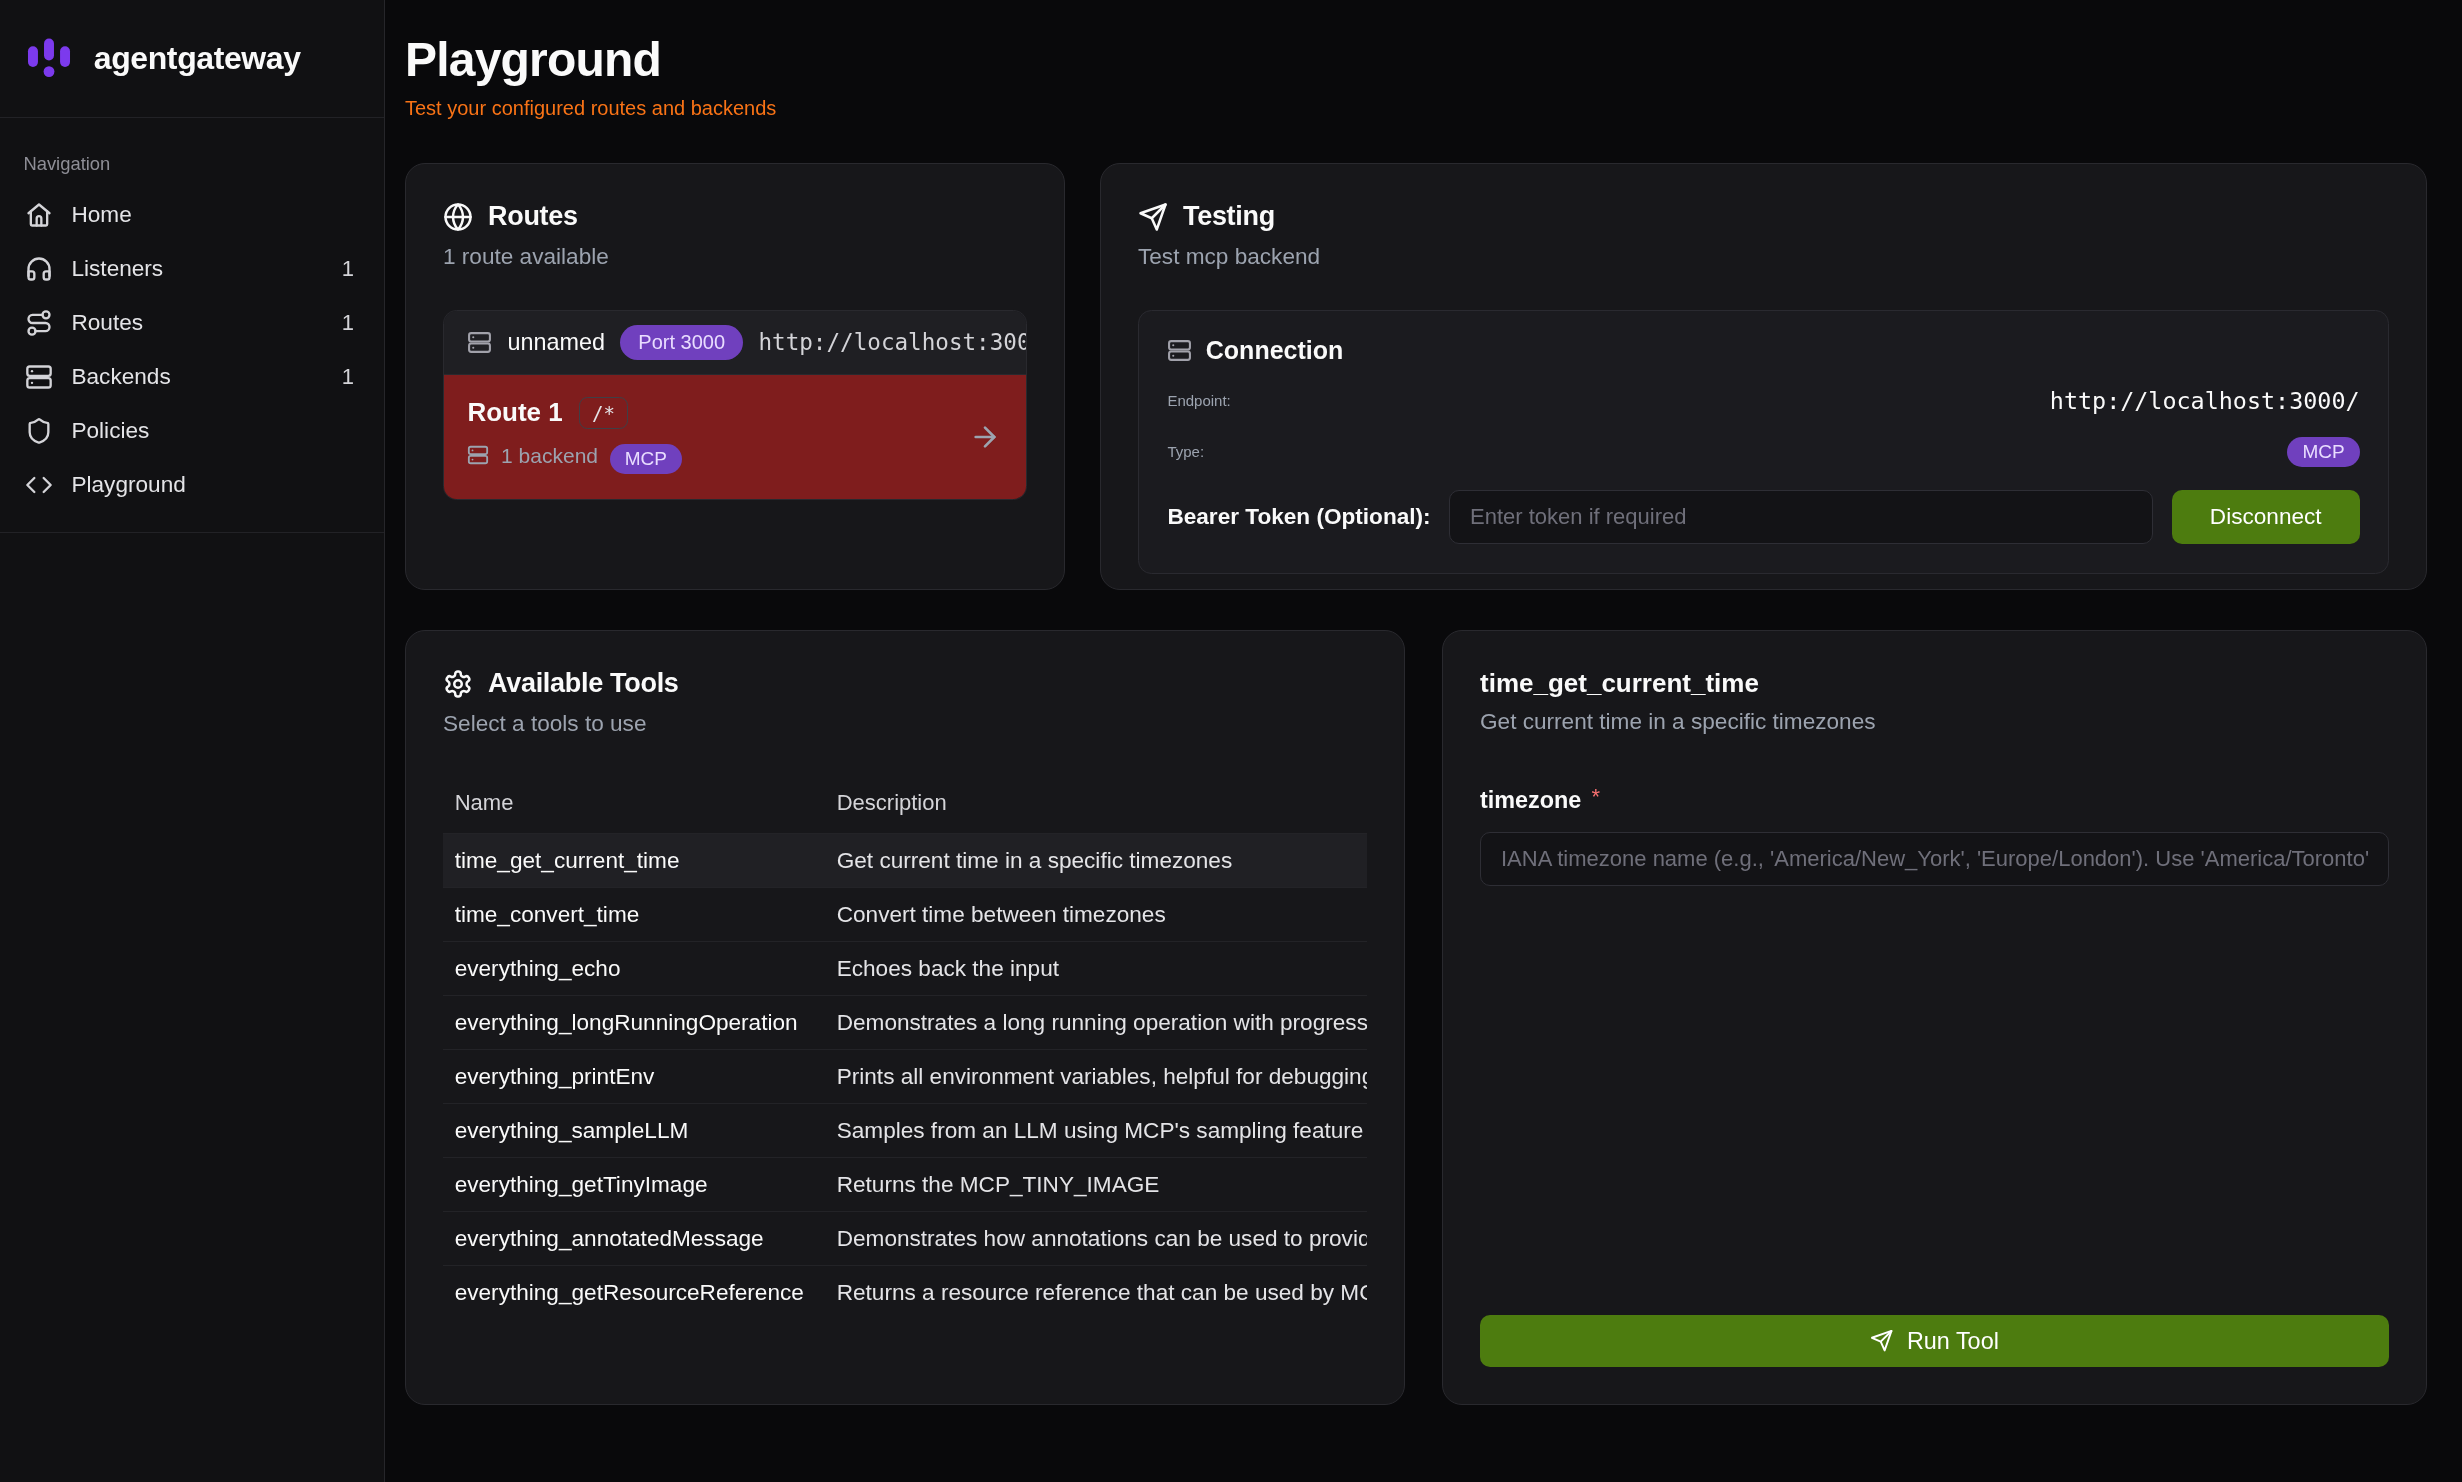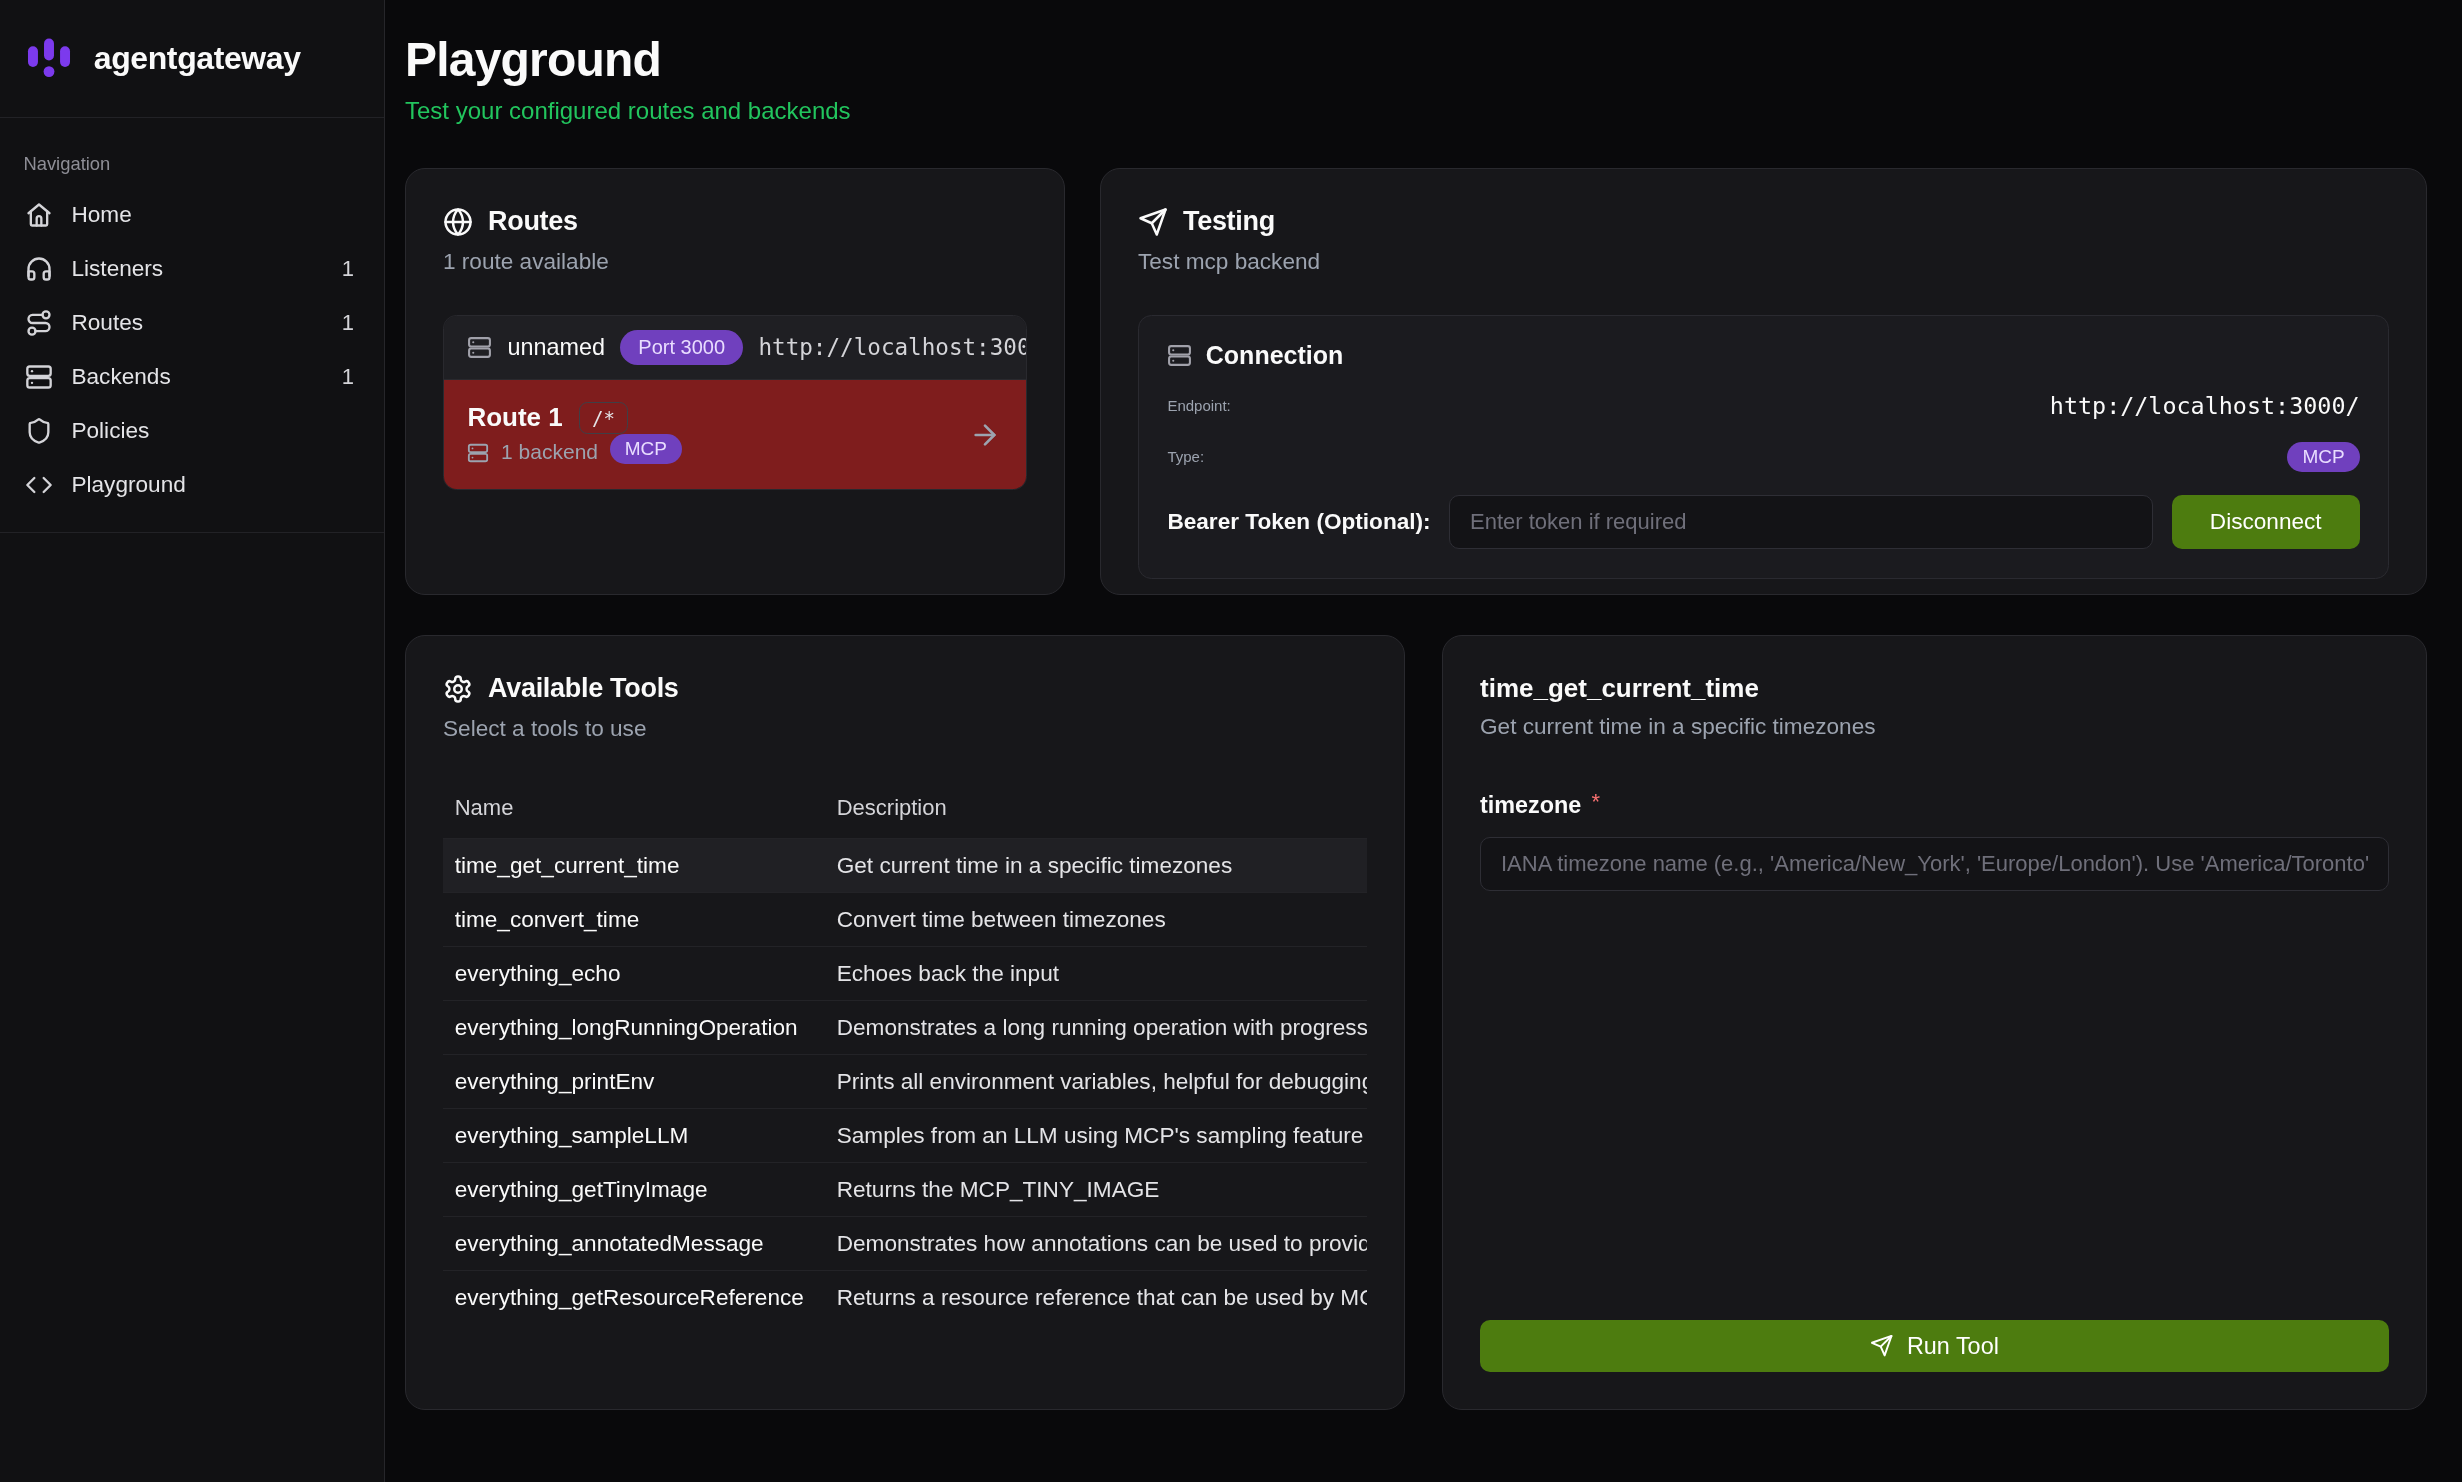--- a/index.html
+++ b/index.html
@@ -34,21 +34,21 @@
     color:#e4e4e7; cursor:pointer;
   }
   .nav-item .nav-icon { color:#d4d4d8; }
   .nav-item-label { font-size:22.6px; flex:1; }
   .nav-badge { font-size:22px; color:#d4d4d8; padding-right:5px; }
   .nav-badge:empty { display:none; }
 
   
   .main { flex:1; padding:32px 35px 0 20px; overflow:hidden; }
   .page-title { font-size:48px; font-weight:bold; letter-spacing:-0.8px; line-height:1.18; }
-  .page-subtitle { font-size:24px; color:#22c55e; margin-top:8.4px; }
+  .page-subtitle { font-size:20px; color:#f97316; margin-top:8.4px; }
 
   .card {
     background:#17171a; border:0.8px solid #29292e; border-radius:20px;
   }
   .row1 { display:grid; grid-template-columns:660px 1fr; gap:35px; margin-top:43px; }
   .row1 .card { height:427px; padding:37px; }
   .row2 { display:grid; grid-template-columns:1000px 1fr; gap:37px; margin-top:40px; }
   .row2 .card { height:775px; padding:37px; display:flex; flex-direction:column; }
 
   .card-title-row { display:flex; align-items:center; gap:15px; }
@@ -72,21 +72,21 @@
   .listener-url { margin-left:auto; font-size:22.6px; color:#d4d4d8; }
   .route-item {
     position:relative; background:#7f1d1d; padding:22px 23.4px 25px 23.4px; cursor:pointer;
   }
   .route-title-row { display:flex; align-items:center; gap:16.7px; }
   .route-name { font-size:26px; font-weight:600; }
   .path-badge {
     border:0.8px solid #3f3f46; border-radius:8.4px; color:#e4e4e7;
     font-size:19px; padding:4.2px 11.7px;
   }
-  .route-meta { display:flex; align-items:flex-end; gap:11.7px; color:#9ca3af; }
+  .route-meta { display:flex; align-items:flex-start; gap:11.7px; margin-top:15px; color:#9ca3af; }
   .route-backends { font-size:21px; }
   .route-arrow {
     position:absolute; right:25px; top:50%; transform:translateY(-50%);
     color:#9ca3af; cursor:pointer;
   }
 
   
   .connection-box {
     margin-top:40px; background:#1b1b1f; border:0.8px solid #2a2a30;
     border-radius:13.4px; padding:25px 28.4px 28.4px 28.4px;

